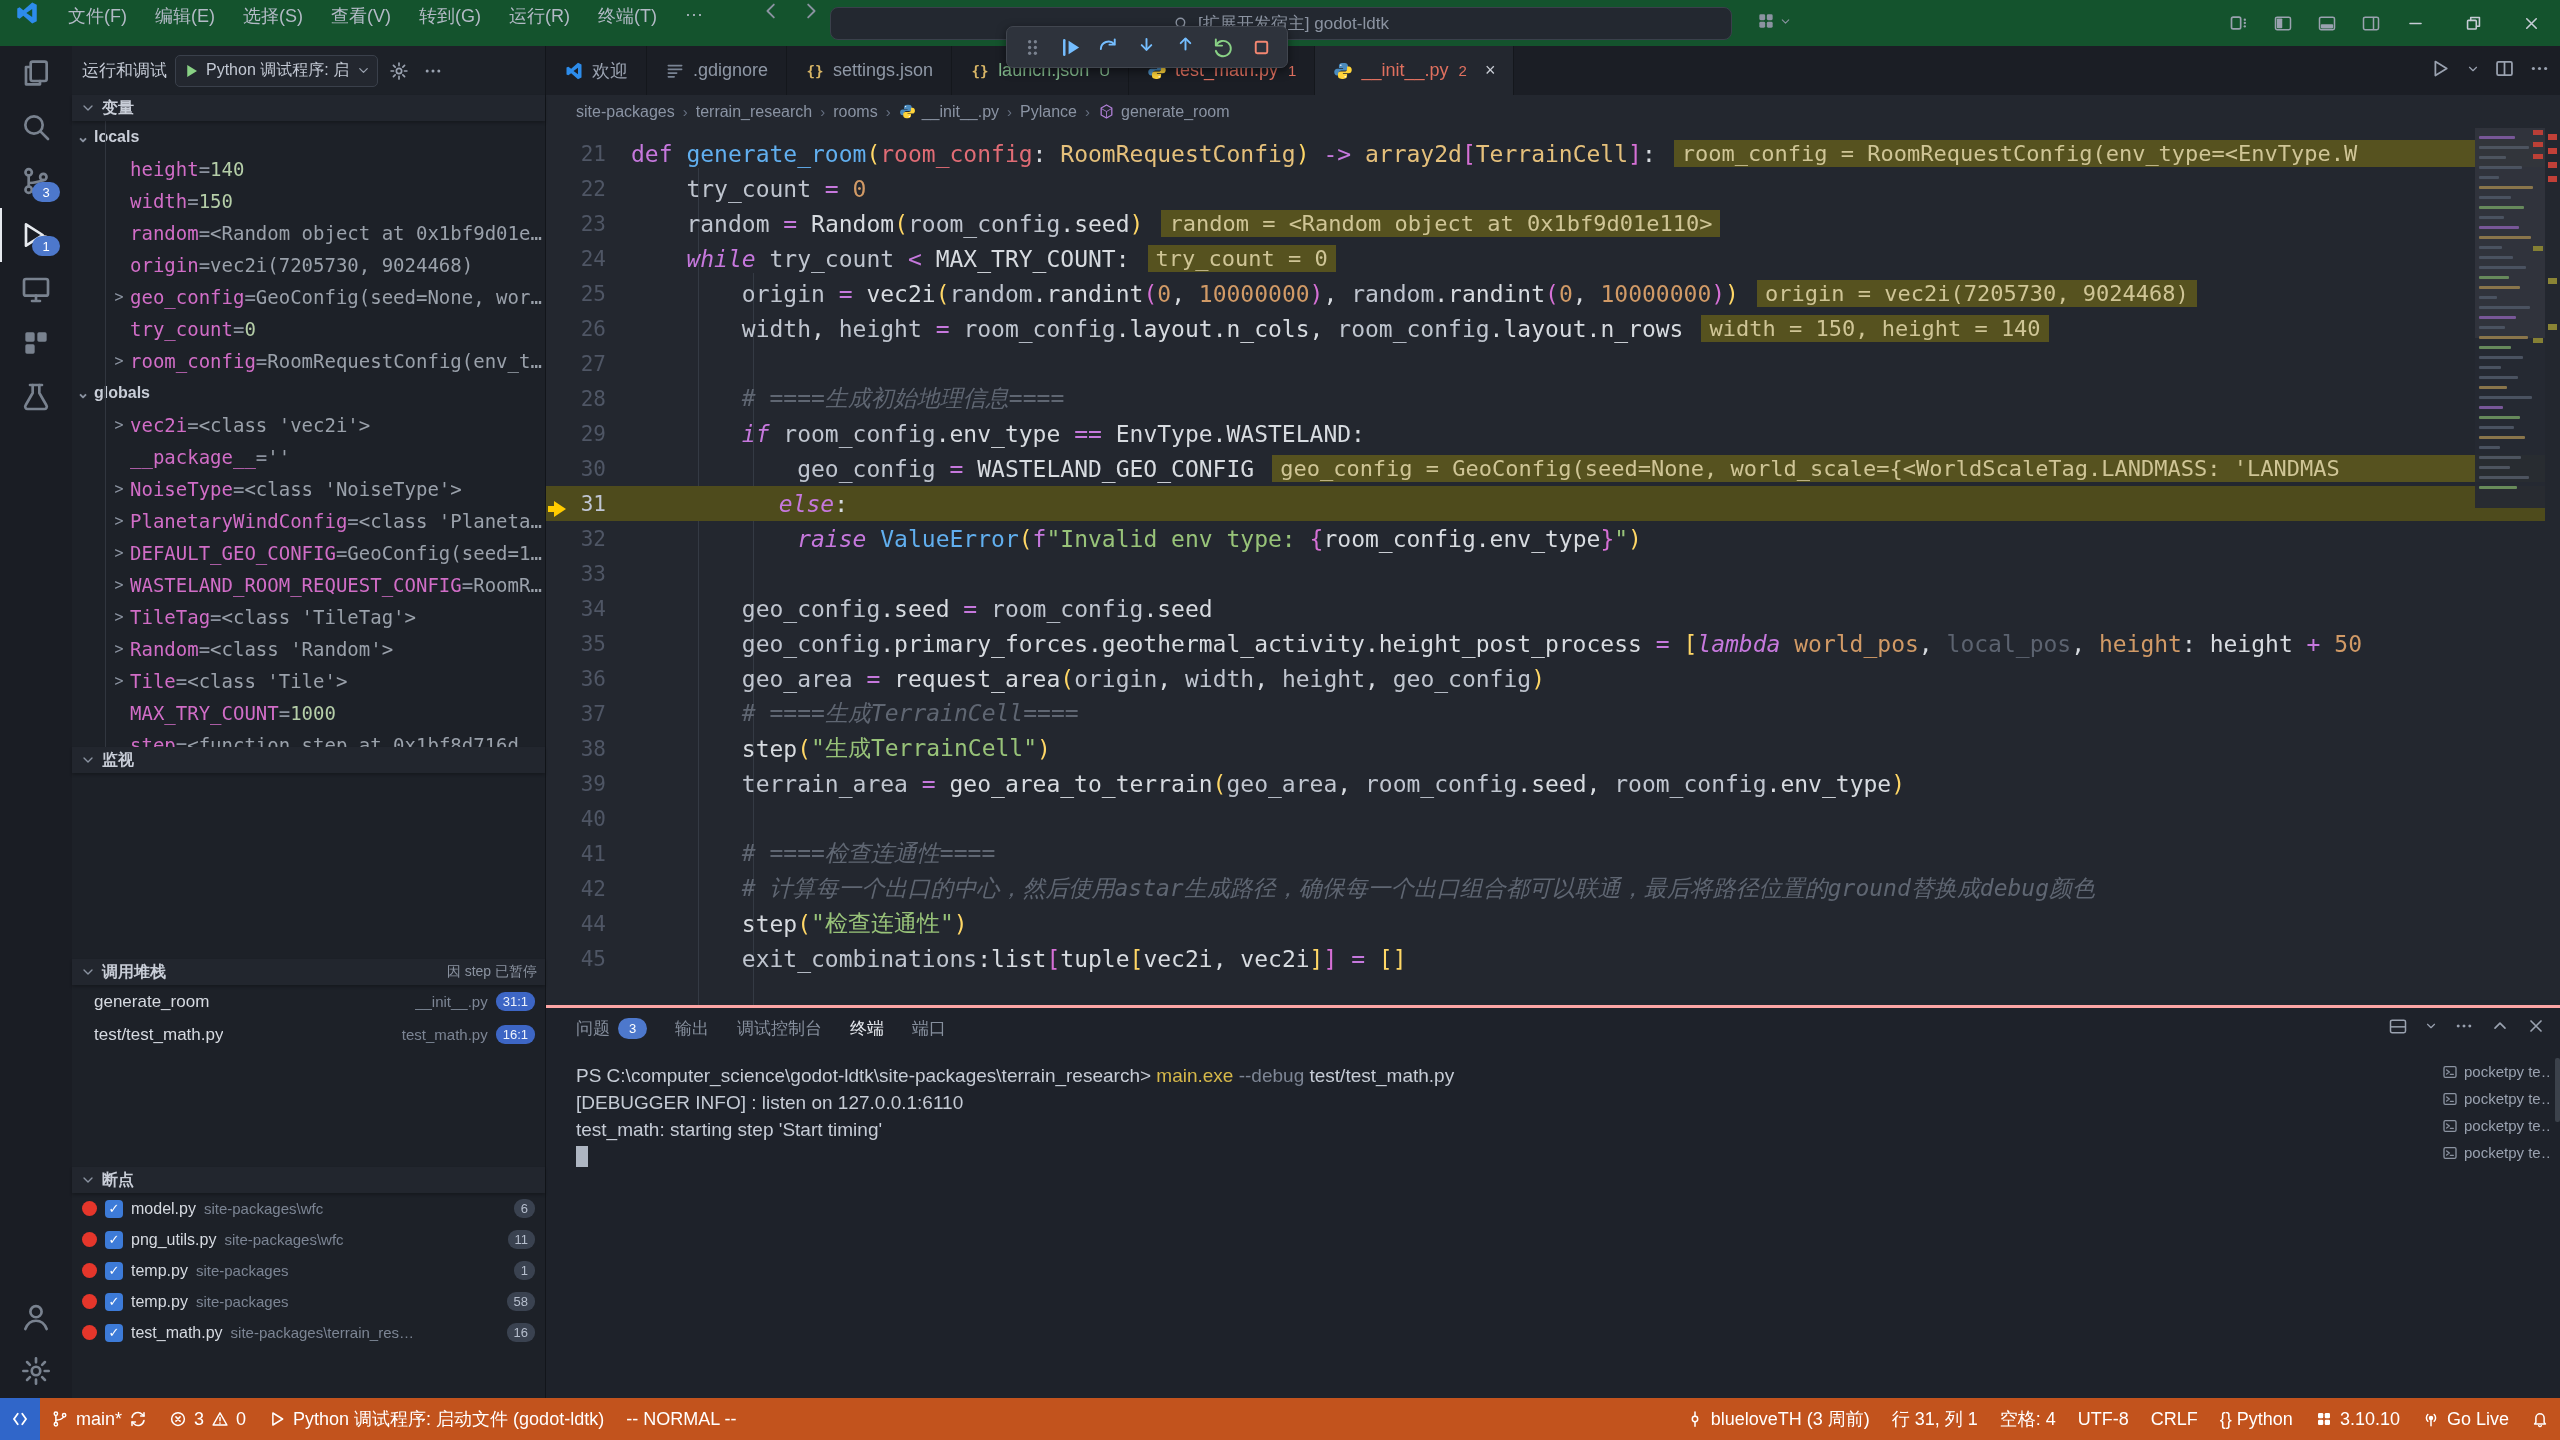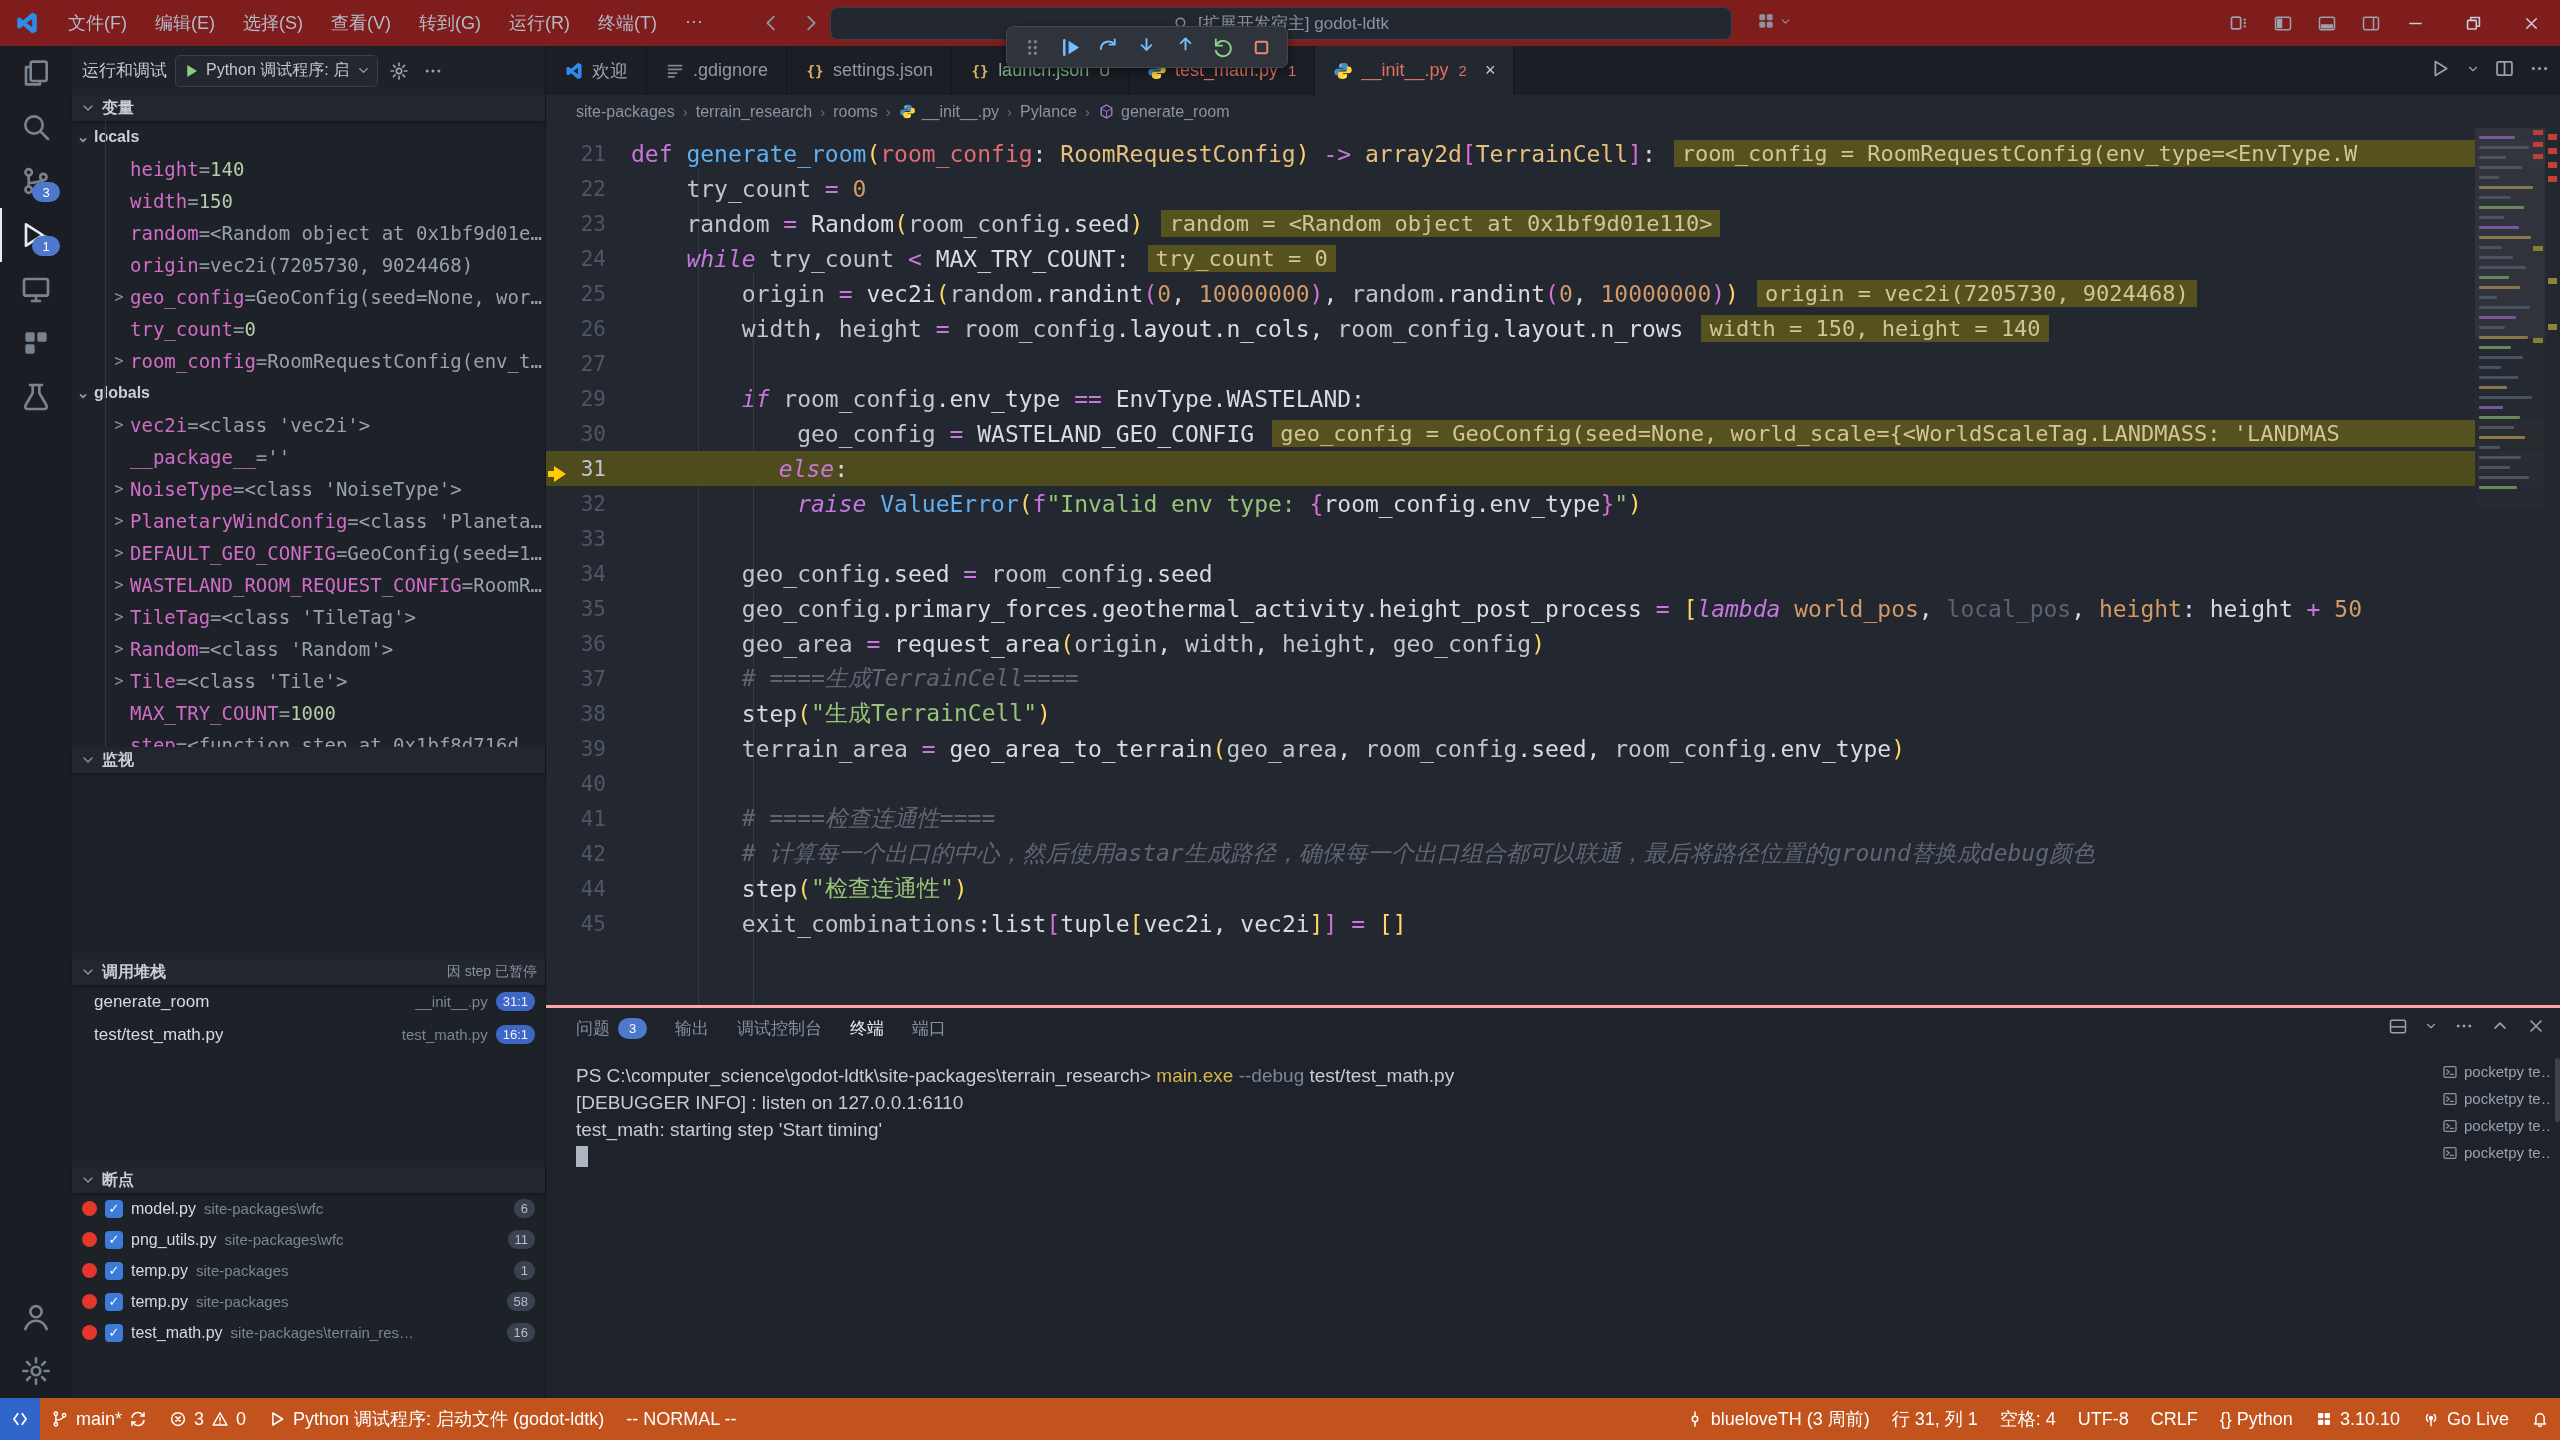--- a/index.html
+++ b/index.html
@@ -3,21 +3,21 @@
 <meta charset="utf-8">
 <style>
   html,body{margin:0;padding:0;background:#101216;}
   .screen{position:relative;width:2560px;height:1440px;overflow:hidden;background:#23272f;
     font-family:"Liberation Sans",sans-serif;color:#abb2bf;-webkit-font-smoothing:antialiased;}
   svg{display:block}
   .ico{display:inline-flex;align-items:center;justify-content:center}
   .ico svg{width:100%;height:100%}
 
   
-  .titlebar{position:absolute;left:0;top:0;width:2560px;height:46px;background:#7f1d1d;display:flex;align-items:center;z-index:40;}
+  .titlebar{position:absolute;left:0;top:0;width:2560px;height:46px;background:#14532d;display:flex;z-index:40;}
   .tb-logo{width:26px;height:26px;margin:0 16px 0 14px}
   .menubar{display:flex;gap:4px}
   .menu-item{padding:4px 12px;font-size:18px;color:#b3bac6;border-radius:5px}
   .nav-arrows{display:flex;gap:16px;margin-left:46px;color:#8b93a1}
   .nav-arrows .ico{width:22px;height:22px}
   .searchbox{position:absolute;left:830px;top:7px;width:900px;height:31px;background:#232830;border:1px solid #3a404b;border-radius:8px;display:flex;align-items:center;justify-content:center;color:#8b93a1;font-size:17px;gap:8px}
   .searchbox .ico{width:17px;height:17px}
   .copilot{position:absolute;left:1756px;top:11px;display:flex;align-items:center;color:#8b93a1;gap:3px}
   .copilot .ico{width:20px;height:20px}
   .tb-right{position:absolute;right:172px;top:0;height:46px;display:flex;align-items:center;gap:10px;color:#9aa2b0}
@@ -774,20 +774,21 @@
         <div class="guide" style="left:207px;top:145px;bottom:0"></div>
         <div class="codelines" id="codelines">
             <div class="cline"><span class="lnum">20</span><span class="ltext"></span></div>
             <div class="cline"><span class="lnum">21</span><span class="ltext"><span class="tk-kw" style="color: rgb(198, 120, 221);">def </span><span class="tk-fn" style="color: rgb(97, 175, 239);">generate_room</span><span class="tk-p1" style="color: rgb(255, 215, 102);">(</span><span class="tk-red" style="color: rgb(224, 108, 117);">room_config</span><span class="tk-wh" style="color: rgb(215, 219, 224);">: </span><span class="tk-cls" style="color: rgb(229, 192, 123);">RoomRequestConfig</span><span class="tk-p1" style="color: rgb(255, 215, 102);">)</span><span class="tk-op" style="color: rgb(198, 120, 221);"> -&gt; </span><span class="tk-cls" style="color: rgb(229, 192, 123);">array2d</span><span class="tk-p2" style="color: rgb(214, 112, 214);">[</span><span class="tk-cls" style="color: rgb(229, 192, 123);">TerrainCell</span><span class="tk-p2" style="color: rgb(214, 112, 214);">]</span><span class="tk-wh" style="color: rgb(215, 219, 224);">:</span></span><span class="chip wide">room_config = RoomRequestConfig(env_type=&lt;EnvType.W</span></div>
             <div class="cline"><span class="lnum">22</span><span class="ltext"><span class="tk-ind" style="color: rgb(35, 39, 47);">    </span><span class="tk-var" style="color: rgb(191, 197, 207);">try_count</span><span class="tk-op" style="color: rgb(198, 120, 221);"> = </span><span class="tk-num" style="color: rgb(209, 154, 102);">0</span></span></div>
             <div class="cline"><span class="lnum">23</span><span class="ltext"><span class="tk-ind" style="color: rgb(35, 39, 47);">    </span><span class="tk-var" style="color: rgb(191, 197, 207);">random</span><span class="tk-op" style="color: rgb(198, 120, 221);"> = </span><span class="tk-wh" style="color: rgb(215, 219, 224);">Random</span><span class="tk-p1" style="color: rgb(255, 215, 102);">(</span><span class="tk-var" style="color: rgb(191, 197, 207);">room_config</span><span class="tk-wh" style="color: rgb(215, 219, 224);">.seed</span><span class="tk-p1" style="color: rgb(255, 215, 102);">)</span></span><span class="chip">random = &lt;Random object at 0x1bf9d01e110&gt;</span></div>
             <div class="cline"><span class="lnum">24</span><span class="ltext"><span class="tk-ind" style="color: rgb(35, 39, 47);">    </span><span class="tk-kwi" style="color: rgb(198, 120, 221); font-style: italic;">while </span><span class="tk-var" style="color: rgb(191, 197, 207);">try_count</span><span class="tk-op" style="color: rgb(198, 120, 221);"> &lt; </span><span class="tk-wh" style="color: rgb(215, 219, 224);">MAX_TRY_COUNT</span><span class="tk-wh" style="color: rgb(215, 219, 224);">:</span></span><span class="chip">try_count = 0</span></div>
             <div class="cline"><span class="lnum">25</span><span class="ltext"><span class="tk-ind" style="color: rgb(35, 39, 47);">        </span><span class="tk-var" style="color: rgb(191, 197, 207);">origin</span><span class="tk-op" style="color: rgb(198, 120, 221);"> = </span><span class="tk-wh" style="color: rgb(215, 219, 224);">vec2i</span><span class="tk-p1" style="color: rgb(255, 215, 102);">(</span><span class="tk-var" style="color: rgb(191, 197, 207);">random</span><span class="tk-wh" style="color: rgb(215, 219, 224);">.randint</span><span class="tk-p2" style="color: rgb(214, 112, 214);">(</span><span class="tk-num" style="color: rgb(209, 154, 102);">0</span><span class="tk-wh" style="color: rgb(215, 219, 224);">, </span><span class="tk-num" style="color: rgb(209, 154, 102);">10000000</span><span class="tk-p2" style="color: rgb(214, 112, 214);">)</span><span class="tk-wh" style="color: rgb(215, 219, 224);">, </span><span class="tk-var" style="color: rgb(191, 197, 207);">random</span><span class="tk-wh" style="color: rgb(215, 219, 224);">.randint</span><span class="tk-p2" style="color: rgb(214, 112, 214);">(</span><span class="tk-num" style="color: rgb(209, 154, 102);">0</span><span class="tk-wh" style="color: rgb(215, 219, 224);">, </span><span class="tk-num" style="color: rgb(209, 154, 102);">10000000</span><span class="tk-p2" style="color: rgb(214, 112, 214);">)</span><span class="tk-p1" style="color: rgb(255, 215, 102);">)</span></span><span class="chip">origin = vec2i(7205730, 9024468)</span></div>
             <div class="cline"><span class="lnum">26</span><span class="ltext"><span class="tk-ind" style="color: rgb(35, 39, 47);">        </span><span class="tk-var" style="color: rgb(191, 197, 207);">width</span><span class="tk-wh" style="color: rgb(215, 219, 224);">, </span><span class="tk-var" style="color: rgb(191, 197, 207);">height</span><span class="tk-op" style="color: rgb(198, 120, 221);"> = </span><span class="tk-var" style="color: rgb(191, 197, 207);">room_config</span><span class="tk-wh" style="color: rgb(215, 219, 224);">.layout.n_cols</span><span class="tk-wh" style="color: rgb(215, 219, 224);">, </span><span class="tk-var" style="color: rgb(191, 197, 207);">room_config</span><span class="tk-wh" style="color: rgb(215, 219, 224);">.layout.n_rows</span></span><span class="chip">width = 150, height = 140</span></div>
             <div class="cline"><span class="lnum">27</span><span class="ltext"></span></div>
+            <div class="cline"><span class="lnum">28</span><span class="ltext"><span class="tk-ind" style="color: rgb(35, 39, 47);">        </span><span class="tk-com" style="color: rgb(95, 102, 114); font-style: italic;"># ====生成初始地理信息====</span></span></div>
             <div class="cline"><span class="lnum">29</span><span class="ltext"><span class="tk-ind" style="color: rgb(35, 39, 47);">        </span><span class="tk-kwi" style="color: rgb(198, 120, 221); font-style: italic;">if </span><span class="tk-var" style="color: rgb(191, 197, 207);">room_config</span><span class="tk-wh" style="color: rgb(215, 219, 224);">.env_type </span><span class="tk-op" style="color: rgb(198, 120, 221);">== </span><span class="tk-wh" style="color: rgb(215, 219, 224);">EnvType.WASTELAND:</span></span></div>
             <div class="cline"><span class="lnum">30</span><span class="ltext"><span class="tk-ind" style="color: rgb(35, 39, 47);">            </span><span class="tk-var" style="color: rgb(191, 197, 207);">geo_config</span><span class="tk-op" style="color: rgb(198, 120, 221);"> = </span><span class="tk-wh" style="color: rgb(215, 219, 224);">WASTELAND_GEO_CONFIG</span></span><span class="chip wide">geo_config = GeoConfig(seed=None, world_scale={&lt;WorldScaleTag.LANDMASS: 'LANDMAS</span></div>
             <div class="cline cur"><span class="lnum">31<span class="dbg-arrow"></span></span><span class="ltext"><span class="tk-ind" style="color: rgb(35, 39, 47);">        </span><span class="tk-kwi" style="color: rgb(198, 120, 221); font-style: italic; margin-left: 37px;">else</span><span class="tk-wh" style="color: rgb(215, 219, 224);">:</span></span></div>
             <div class="cline"><span class="lnum">32</span><span class="ltext"><span class="tk-ind" style="color: rgb(35, 39, 47);">            </span><span class="tk-kwi" style="color: rgb(198, 120, 221); font-style: italic;">raise </span><span class="tk-fn" style="color: rgb(97, 175, 239);">ValueError</span><span class="tk-p1" style="color: rgb(255, 215, 102);">(</span><span class="tk-kw" style="color: rgb(198, 120, 221);">f</span><span class="tk-str" style="color: rgb(152, 195, 121);">"Invalid env type: </span><span class="tk-p2" style="color: rgb(214, 112, 214);">{</span><span class="tk-wh" style="color: rgb(215, 219, 224);">room_config.env_type</span><span class="tk-p2" style="color: rgb(214, 112, 214);">}</span><span class="tk-str" style="color: rgb(152, 195, 121);">"</span><span class="tk-p1" style="color: rgb(255, 215, 102);">)</span></span></div>
             <div class="cline"><span class="lnum">33</span><span class="ltext"></span></div>
             <div class="cline"><span class="lnum">34</span><span class="ltext"><span class="tk-ind" style="color: rgb(35, 39, 47);">        </span><span class="tk-var" style="color: rgb(191, 197, 207);">geo_config</span><span class="tk-wh" style="color: rgb(215, 219, 224);">.seed</span><span class="tk-op" style="color: rgb(198, 120, 221);"> = </span><span class="tk-var" style="color: rgb(191, 197, 207);">room_config</span><span class="tk-wh" style="color: rgb(215, 219, 224);">.seed</span></span></div>
             <div class="cline"><span class="lnum">35</span><span class="ltext"><span class="tk-ind" style="color: rgb(35, 39, 47);">        </span><span class="tk-var" style="color: rgb(191, 197, 207);">geo_config</span><span class="tk-wh" style="color: rgb(215, 219, 224);">.primary_forces.geothermal_activity.height_post_process</span><span class="tk-op" style="color: rgb(198, 120, 221);"> = </span><span class="tk-p1" style="color: rgb(255, 215, 102);">[</span><span class="tk-kwi" style="color: rgb(198, 120, 221); font-style: italic;">lambda </span><span class="tk-orange" style="color: rgb(209, 154, 102);">world_pos</span><span class="tk-wh" style="color: rgb(215, 219, 224);">, </span><span class="tk-dim" style="color: rgb(92, 99, 112);">local_pos</span><span class="tk-wh" style="color: rgb(215, 219, 224);">, </span><span class="tk-orange" style="color: rgb(209, 154, 102);">height</span><span class="tk-wh" style="color: rgb(215, 219, 224);">: </span><span class="tk-wh" style="color: rgb(215, 219, 224);">height </span><span class="tk-op" style="color: rgb(198, 120, 221);">+ </span><span class="tk-num" style="color: rgb(209, 154, 102);">50</span></span></div>
             <div class="cline"><span class="lnum">36</span><span class="ltext"><span class="tk-ind" style="color: rgb(35, 39, 47);">        </span><span class="tk-var" style="color: rgb(191, 197, 207);">geo_area</span><span class="tk-op" style="color: rgb(198, 120, 221);"> = </span><span class="tk-wh" style="color: rgb(215, 219, 224);">request_area</span><span class="tk-p1" style="color: rgb(255, 215, 102);">(</span><span class="tk-var" style="color: rgb(191, 197, 207);">origin</span><span class="tk-wh" style="color: rgb(215, 219, 224);">, </span><span class="tk-var" style="color: rgb(191, 197, 207);">width</span><span class="tk-wh" style="color: rgb(215, 219, 224);">, </span><span class="tk-var" style="color: rgb(191, 197, 207);">height</span><span class="tk-wh" style="color: rgb(215, 219, 224);">, </span><span class="tk-var" style="color: rgb(191, 197, 207);">geo_config</span><span class="tk-p1" style="color: rgb(255, 215, 102);">)</span></span></div>
             <div class="cline"><span class="lnum">37</span><span class="ltext"><span class="tk-ind" style="color: rgb(35, 39, 47);">        </span><span class="tk-com" style="color: rgb(95, 102, 114); font-style: italic;"># ====生成TerrainCell====</span></span></div>
             <div class="cline"><span class="lnum">38</span><span class="ltext"><span class="tk-ind" style="color: rgb(35, 39, 47);">        </span><span class="tk-wh" style="color: rgb(215, 219, 224);">step</span><span class="tk-p1" style="color: rgb(255, 215, 102);">(</span><span class="tk-str" style="color: rgb(152, 195, 121);">"生成TerrainCell"</span><span class="tk-p1" style="color: rgb(255, 215, 102);">)</span></span></div>

